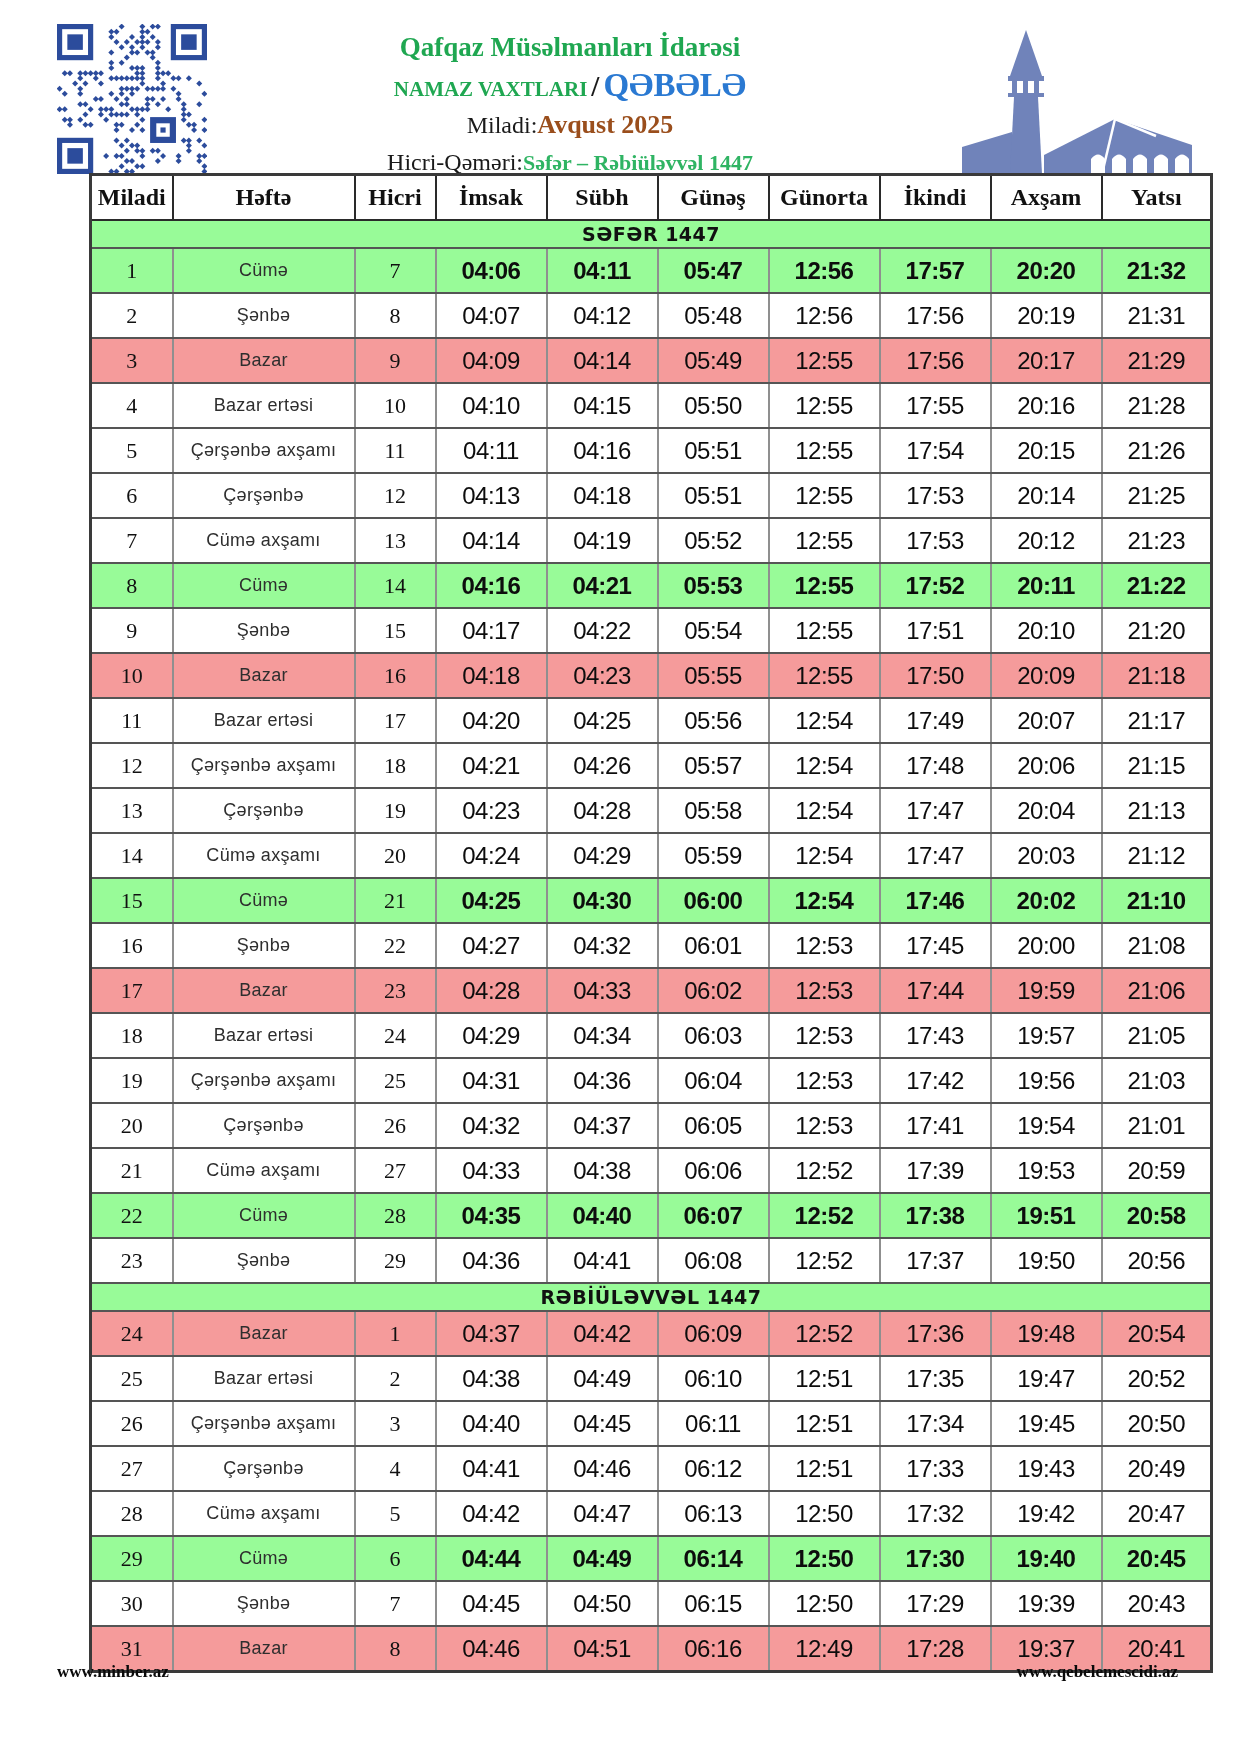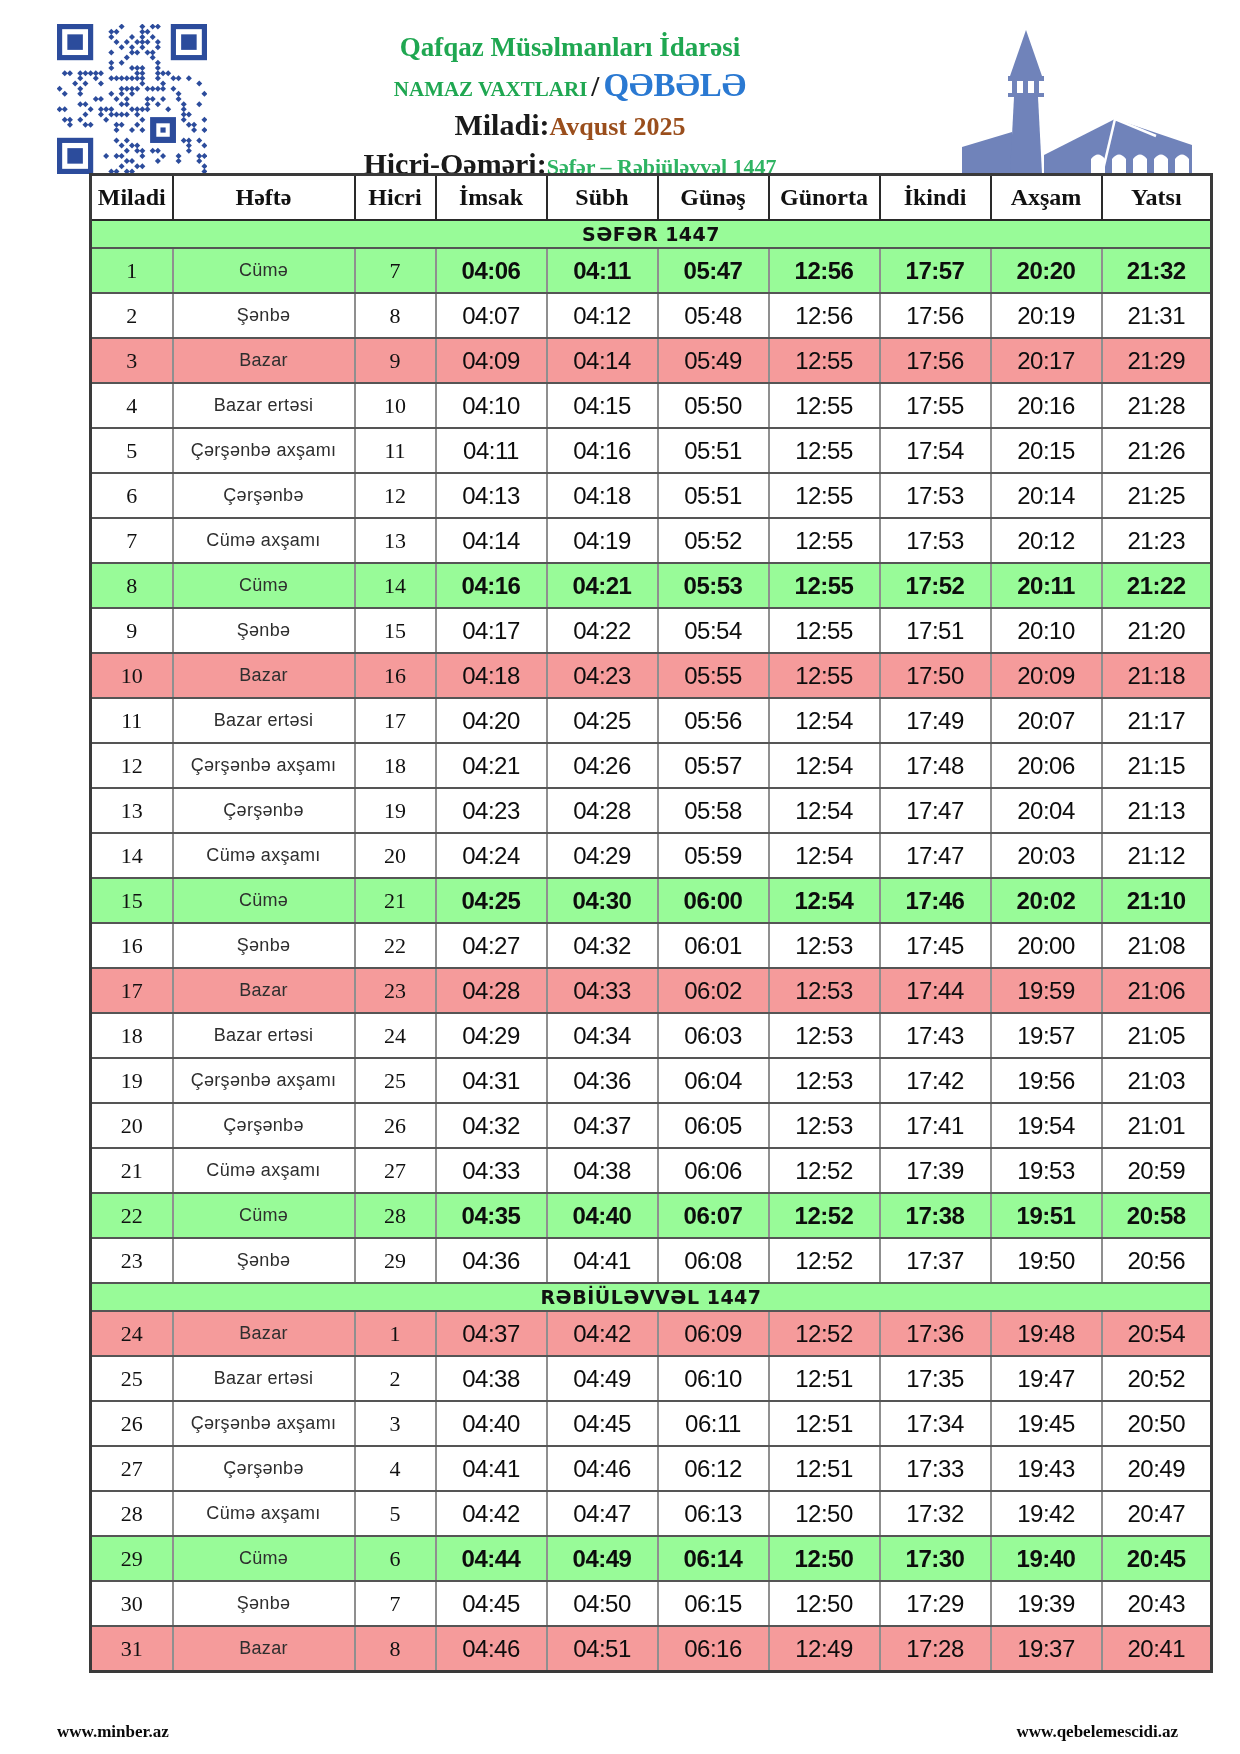--- a/index.html
+++ b/index.html
@@ -7,21 +7,21 @@
     width:1240px;height:1754px;position:relative;background:#ffffff;
     font-family:"Liberation Serif",serif;overflow:hidden;
   }
   
   .qr-box{position:absolute;left:57px;top:24px;width:150px;height:150px;}
   .titles{position:absolute;left:225px;top:30px;width:690px;text-align:center;line-height:34px;}
   .t-org{font-size:27px;font-weight:bold;color:var(--title-green);}
   .t-main{font-size:21px;font-weight:bold;color:var(--title-green);}
   .t-sep{font-size:29px;font-weight:bold;color:#1a1a1a;}
   .t-city{font-size:33px;font-weight:bold;color:var(--city-blue);}
-  .t-label{font-size:30px;font-weight:bold;color:#1a1a1a;}
+  .t-label{font-size:24px;font-weight:normal;color:#1a1a1a;}
   .t-month{font-size:26px;font-weight:bold;color:var(--month-brown);}
   .t-hicri{font-size:22px;font-weight:bold;color:var(--hicri-green);}
   .mosque-box{position:absolute;left:960px;top:24px;width:235px;height:150px;}
   
   .table-wrap{position:absolute;left:57px;top:173px;width:1121px;padding-left:32px;}
   table{border-collapse:collapse;table-layout:fixed;width:1121px;border:3px solid #3a3a3a;}
   th{
     height:43px;background:#ffffff;font-family:"Liberation Serif",serif;
     font-size:24px;font-weight:bold;color:#111;border:2px solid #2a2a2a;
     padding:0;
@@ -37,21 +37,21 @@
     letter-spacing:.5px;
   }
   td.miladi,td.hicri{font-family:"Liberation Serif",serif;font-size:22px;color:#111;}
   td.weekday{font-family:"Liberation Sans",sans-serif;font-size:18px;color:#2e2e2e;letter-spacing:.3px;}
   td.time{font-family:"Liberation Sans",sans-serif;font-size:24px;color:#0d0d0d;letter-spacing:-.5px;}
   tr.friday td{background:var(--row-green);}
   tr.friday td.time{font-weight:bold;}
   tr.sunday td{background:var(--row-red);}
   
   .footer{
-    position:absolute;left:57px;top:1722px;width:1121px;
+    position:absolute;left:57px;top:1662px;width:1121px;
     display:flex;justify-content:space-between;
   }
   .footer span{font-family:"Liberation Serif",serif;font-size:17px;font-weight:bold;color:#0a0a0a;}
 </style>
 </head>
 <body>
 
 <div class="qr-box">
   <svg id="qr-svg" viewBox="0 0 29 29" width="150" height="150">
       <rect x="0" y="0" width="7" height="7" fill="#2C4C9C"></rect>

